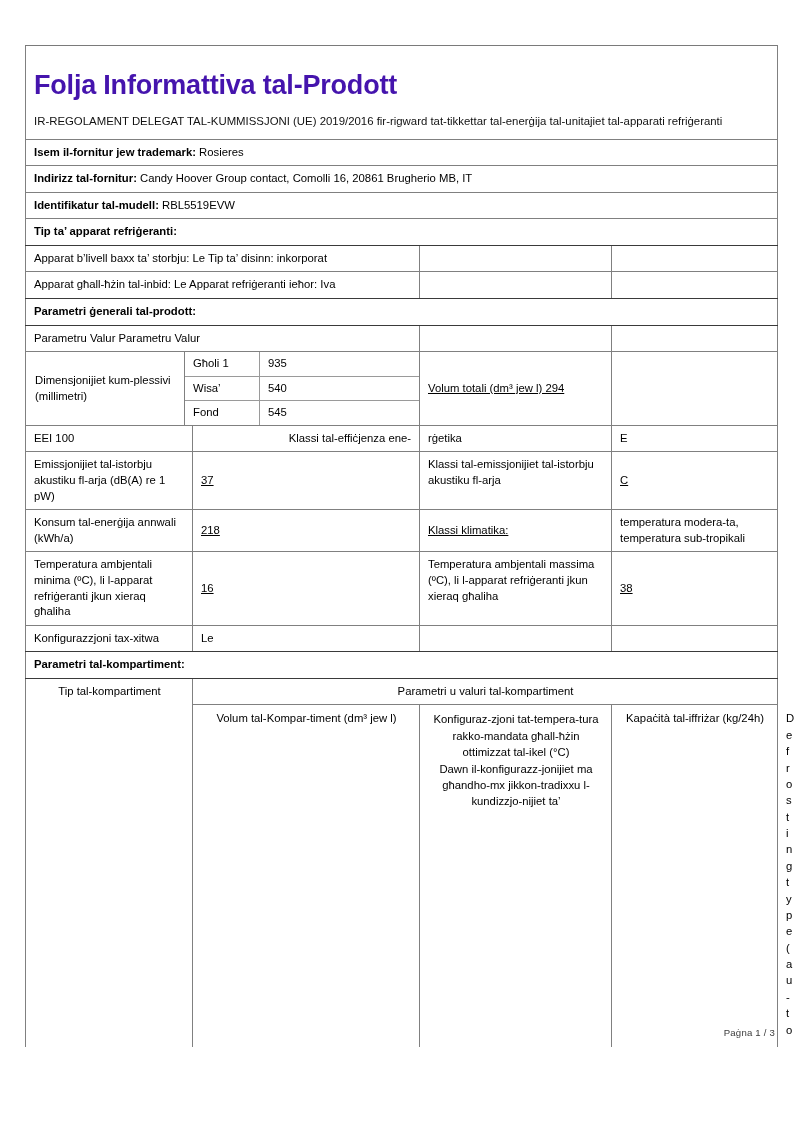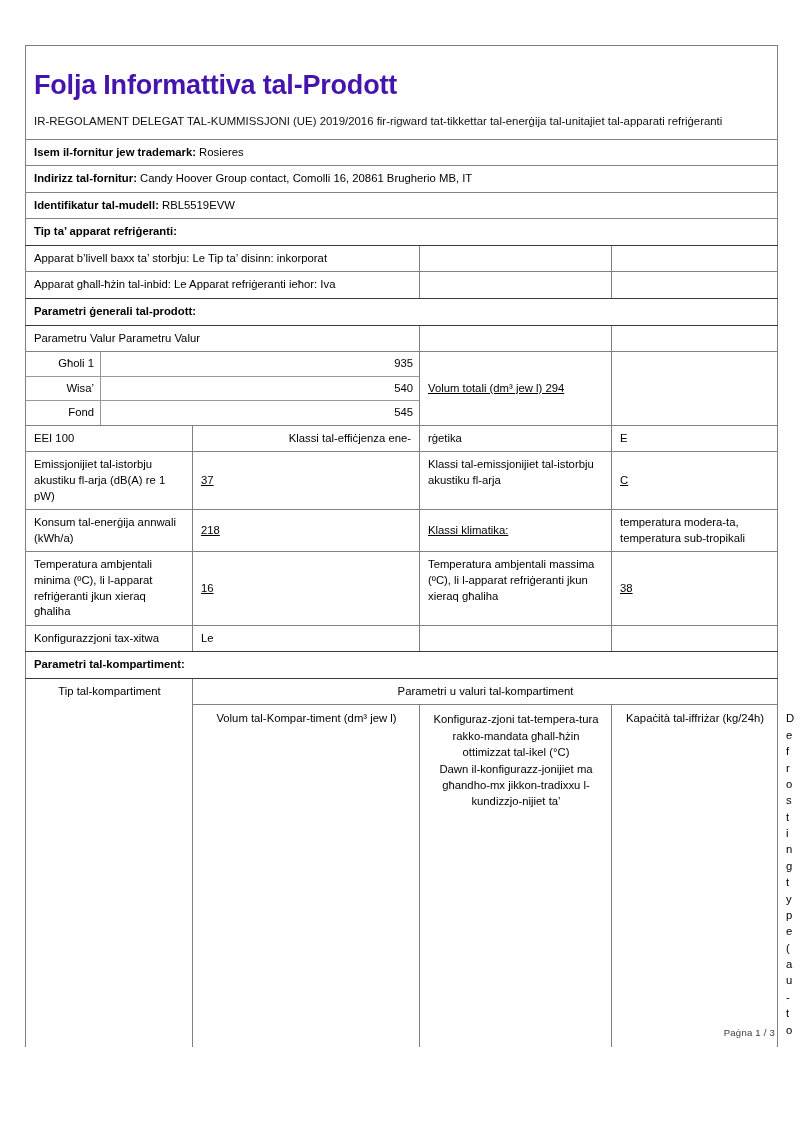--- a/index.html
+++ b/index.html
@@ -68,21 +68,20 @@
   }
   .cell-head { padding: 9px 8px 9px 10px; }
 
   .b { font-weight: bold; }
 
   
   .inner {
     width: 100%;
     border-collapse: collapse;
     table-layout: fixed;
-    text-align: right;
   }
   .inner td {
     border: 0;
     border-bottom: 1px solid #9a9a9a;
     padding: 4px 6px 4px 8px;
     font-size: 11.3px;
     vertical-align: middle;
     background: transparent;
   }
   .inner tr:last-child td { border-bottom: 0; }
@@ -213,20 +212,21 @@
 
       <tr>
         <td colspan="3">Parametru Valur Parametru Valur</td>
         <td></td>
         <td></td>
       </tr>
 
       <tr>
         <td colspan="3" class="nopad">
           <div class="dim-wrap">
+            <div class="dim-left">Dimensjonijiet kum-plessivi (millimetri)</div>
             <div class="dim-right">
               <table class="inner">
                 <tbody>
                   <tr>
                     <td class="lbl">Għoli 1</td>
                     <td>935</td>
                   </tr>
                   <tr>
                     <td class="lbl">Wisa’</td>
                     <td>540</td>

